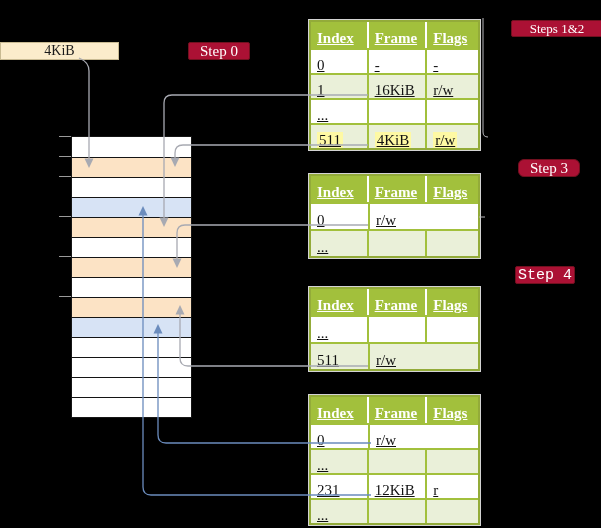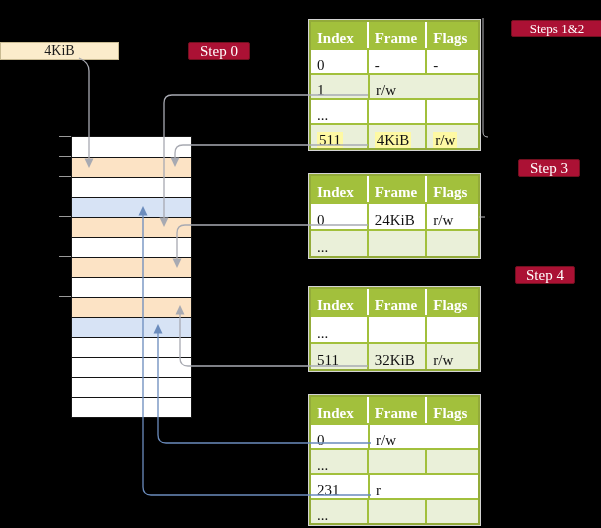--- a/index.html
+++ b/index.html
@@ -15,42 +15,42 @@
     font-size:14px; color:#1a1a1a;
   }
   
   .badge {
     position:absolute; background:#ab1134; border:1px solid #72101f;
     border-radius:2px; color:#fff; display:flex; align-items:center;
     justify-content:center; font-size:15px; line-height:1;
   }
   .badge.b0 { left:188px; top:42px;  width:60px; height:16px; }
   .badge.b12{ left:511px; top:20px;  width:90px; height:15px; font-size:13px; }
-  .badge.b3 { left:518px; top:159px; width:60px; height:16px; }
-  .badge.b4 { left:515px; top:266px; width:58px; height:16px; }
+  .badge.b3 { left:518px; top:159px; width:60px; height:16px;border-radius:6px; }
+  .badge.b4 { left:515px; top:266px; width:58px; height:16px;font-family:Liberation Mono, monospace; }
   
   .memcol {
     position:absolute; left:71px; top:136px; width:119px; height:280px;
     border:1px solid #151515; background:#fff; box-sizing:content-box;
   }
   .mrow { height:20px; box-sizing:border-box; }
   .mrow + .mrow { border-top:1px solid #141414; }
   .tick { position:absolute; left:59px; width:12px; height:1px; background:#9a9a9a; }
   
   .ptable {
     position:absolute; left:309px; width:171px; box-sizing:border-box;
     border:2px solid #93ab39; background:#fff; box-shadow:0 0 0 1px #d3d3d3;
   }
   .prow { display:flex; height:25px; box-sizing:border-box; }
   .t2 .prow, .t3 .prow { height:27px; }
   .t2 .phead, .t3 .phead { height:26px; }
   .phead { height:26px; background:#a2c03c; }
   .pc {
     box-sizing:border-box; padding:7px 0 0 6px; font-size:15px; color:#111;
-    overflow:hidden; white-space:nowrap; display:flex; align-items:center;
+    overflow:hidden; white-space:nowrap; display:flex; align-items:center;text-decoration:underline;
   }
   .c1 { width:57px; } .c2 { width:60px; } .c3 { width:54px; }
   .phead .pc { color:#fff; font-weight:bold; font-size:15px; }
   .phead .pc + .pc { border-left:2px solid #fff; }
   .pbody .pc + .pc { border-left:2px solid #a2c03c; }
   .pbody { border-top:2px solid #a2c03c; }
   .shade { background:#eaf0d9; }
   .hl { background:#fef9a4; padding:0 2px; }
   
   svg.overlay { position:absolute; left:0; top:0; z-index:10; pointer-events:none; }
@@ -106,20 +106,21 @@
       <div class="pc c2">Frame</div>
       <div class="pc c3">Flags</div>
     </div>
     <div class="prow pbody">
       <div class="pc c1">0</div>
       <div class="pc c2">-</div>
       <div class="pc c3">-</div>
     </div>
     <div class="prow pbody shade">
       <div class="pc c1">1</div>
+      <div class="pc c2">16KiB</div>
       <div class="pc c3">r/w</div>
     </div>
     <div class="prow pbody">
       <div class="pc c1">...</div>
       <div class="pc c2"></div>
       <div class="pc c3"></div>
     </div>
     <div class="prow pbody shade">
       <div class="pc c1">
           <span class="hl">511</span>
@@ -134,21 +135,20 @@
   </div>
 
   <div class="ptable t2" style="top:174px">
     <div class="prow phead">
       <div class="pc c1">Index</div>
       <div class="pc c2">Frame</div>
       <div class="pc c3">Flags</div>
     </div>
     <div class="prow pbody">
       <div class="pc c1">0</div>
-      <div class="pc c2">24KiB</div>
       <div class="pc c3">r/w</div>
     </div>
     <div class="prow pbody shade">
       <div class="pc c1">...</div>
       <div class="pc c2"></div>
       <div class="pc c3"></div>
     </div>
   </div>
 
   <div class="ptable t3" style="top:287px">
@@ -157,21 +157,20 @@
       <div class="pc c2">Frame</div>
       <div class="pc c3">Flags</div>
     </div>
     <div class="prow pbody">
       <div class="pc c1">...</div>
       <div class="pc c2"></div>
       <div class="pc c3"></div>
     </div>
     <div class="prow pbody shade">
       <div class="pc c1">511</div>
-      <div class="pc c2">32KiB</div>
       <div class="pc c3">r/w</div>
     </div>
   </div>
 
   <div class="ptable t4" style="top:395px">
     <div class="prow phead">
       <div class="pc c1">Index</div>
       <div class="pc c2">Frame</div>
       <div class="pc c3">Flags</div>
     </div>
@@ -179,20 +178,21 @@
       <div class="pc c1">0</div>
       <div class="pc c3">r/w</div>
     </div>
     <div class="prow pbody shade">
       <div class="pc c1">...</div>
       <div class="pc c2"></div>
       <div class="pc c3"></div>
     </div>
     <div class="prow pbody">
       <div class="pc c1">231</div>
+      <div class="pc c2">12KiB</div>
       <div class="pc c3">r</div>
     </div>
     <div class="prow pbody shade">
       <div class="pc c1">...</div>
       <div class="pc c2"></div>
       <div class="pc c3"></div>
     </div>
   </div>
 
   <svg class="overlay" width="601" height="528" viewBox="0 0 601 528">

